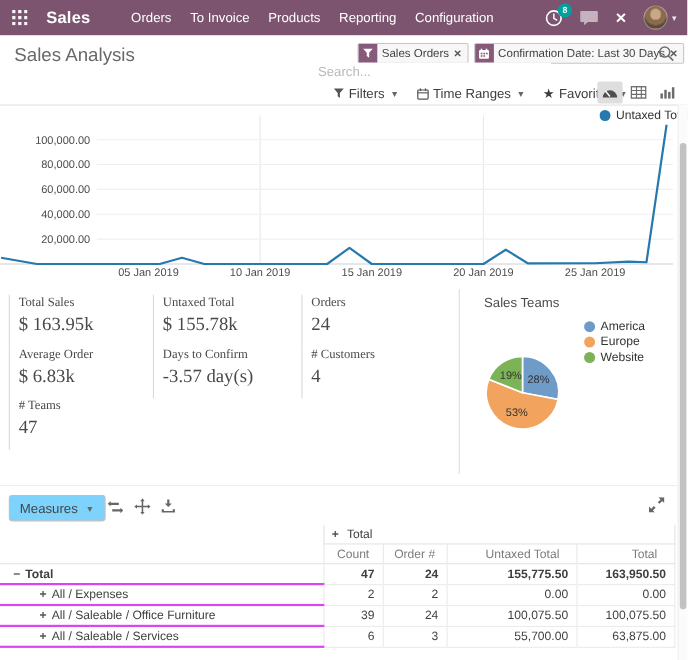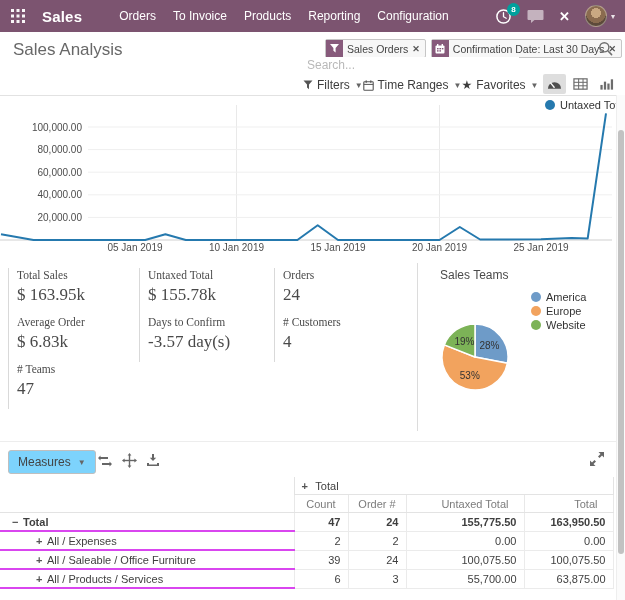--- a/index.html
+++ b/index.html
@@ -27,25 +27,25 @@
   
   .control-panel{position:absolute;top:32px;left:0;width:625px;height:63px;background:#fff;
     border-bottom:1px solid #e2e2e2;z-index:20;}
   .page-title{position:absolute;left:13px;top:8px;font-size:17px;color:#686868;}
   .facets{position:absolute;left:305px;top:7px;display:flex;gap:5px;padding-left:20px;}
   .facet{display:flex;align-items:stretch;border:1px solid #c6c6c6;border-radius:2px;
     background:#f7f7f7;height:17px;font-size:10.5px;color:#444;cursor:pointer;}
   .facet-ico{background:#875a7b;width:17px;display:flex;align-items:center;justify-content:center;}
   .facet-label{padding:0 4px;display:flex;align-items:center;white-space:nowrap;}
   .facet-x{padding-right:5px;display:flex;align-items:center;font-size:9px;color:#555;font-weight:bold;cursor:pointer;}
-  .search-input{position:absolute;left:305px;top:25px;width:210px;border:none;outline:none;
+  .search-input{position:absolute;left:287px;top:25px;width:210px;border:none;outline:none;
     font-size:12px;color:#444;font-family:"Liberation Sans",sans-serif;}
   .search-input::placeholder{color:#b9b9b9;}
   .magnifier{position:absolute;right:12px;top:9px;cursor:pointer;}
-  .cp-buttons{position:absolute;left:303px;top:46px;display:flex;align-items:center;
+  .cp-buttons{position:absolute;left:303px;top:46px;display:flex;gap:16px;align-items:center;
     font-size:12px;color:#3d3d3d;}
   .cp-btn{display:flex;align-items:center;gap:4px;cursor:pointer;white-space:nowrap;}
   .caret{font-size:8px;color:#666;margin-left:1px;}
   .view-switcher{position:absolute;right:7px;top:42px;display:flex;gap:3px;}
   .vs-btn{width:23px;height:20px;display:flex;align-items:center;justify-content:center;
     border-radius:2px;cursor:pointer;}
   .vs-btn.active{background:#dedede;}
   
   .line-chart-wrap{position:absolute;top:95px;left:0;width:625px;height:160px;}
   #line-chart text{font-family:"Liberation Sans",sans-serif;}
@@ -401,21 +401,21 @@
       <td class="num">0.00</td>
     </tr>
     <tr class="lvl1">
       <td class="rowlab"><span class="toggle">+</span><span>All / Saleable / Office Furniture</span></td>
       <td class="num">39</td>
       <td class="num">24</td>
       <td class="num">100,075.50</td>
       <td class="num">100,075.50</td>
     </tr>
     <tr class="lvl1">
-      <td class="rowlab"><span class="toggle">+</span><span>All / Products / Services</span></td>
+      <td class="rowlab"><span class="toggle">+</span><span>All / Saleable / Services</span></td>
       <td class="num">6</td>
       <td class="num">3</td>
       <td class="num">55,700.00</td>
       <td class="num">63,875.00</td>
     </tr>
   </tbody>
     </table>
 </div>
 
 <div class="sb-track"></div>

